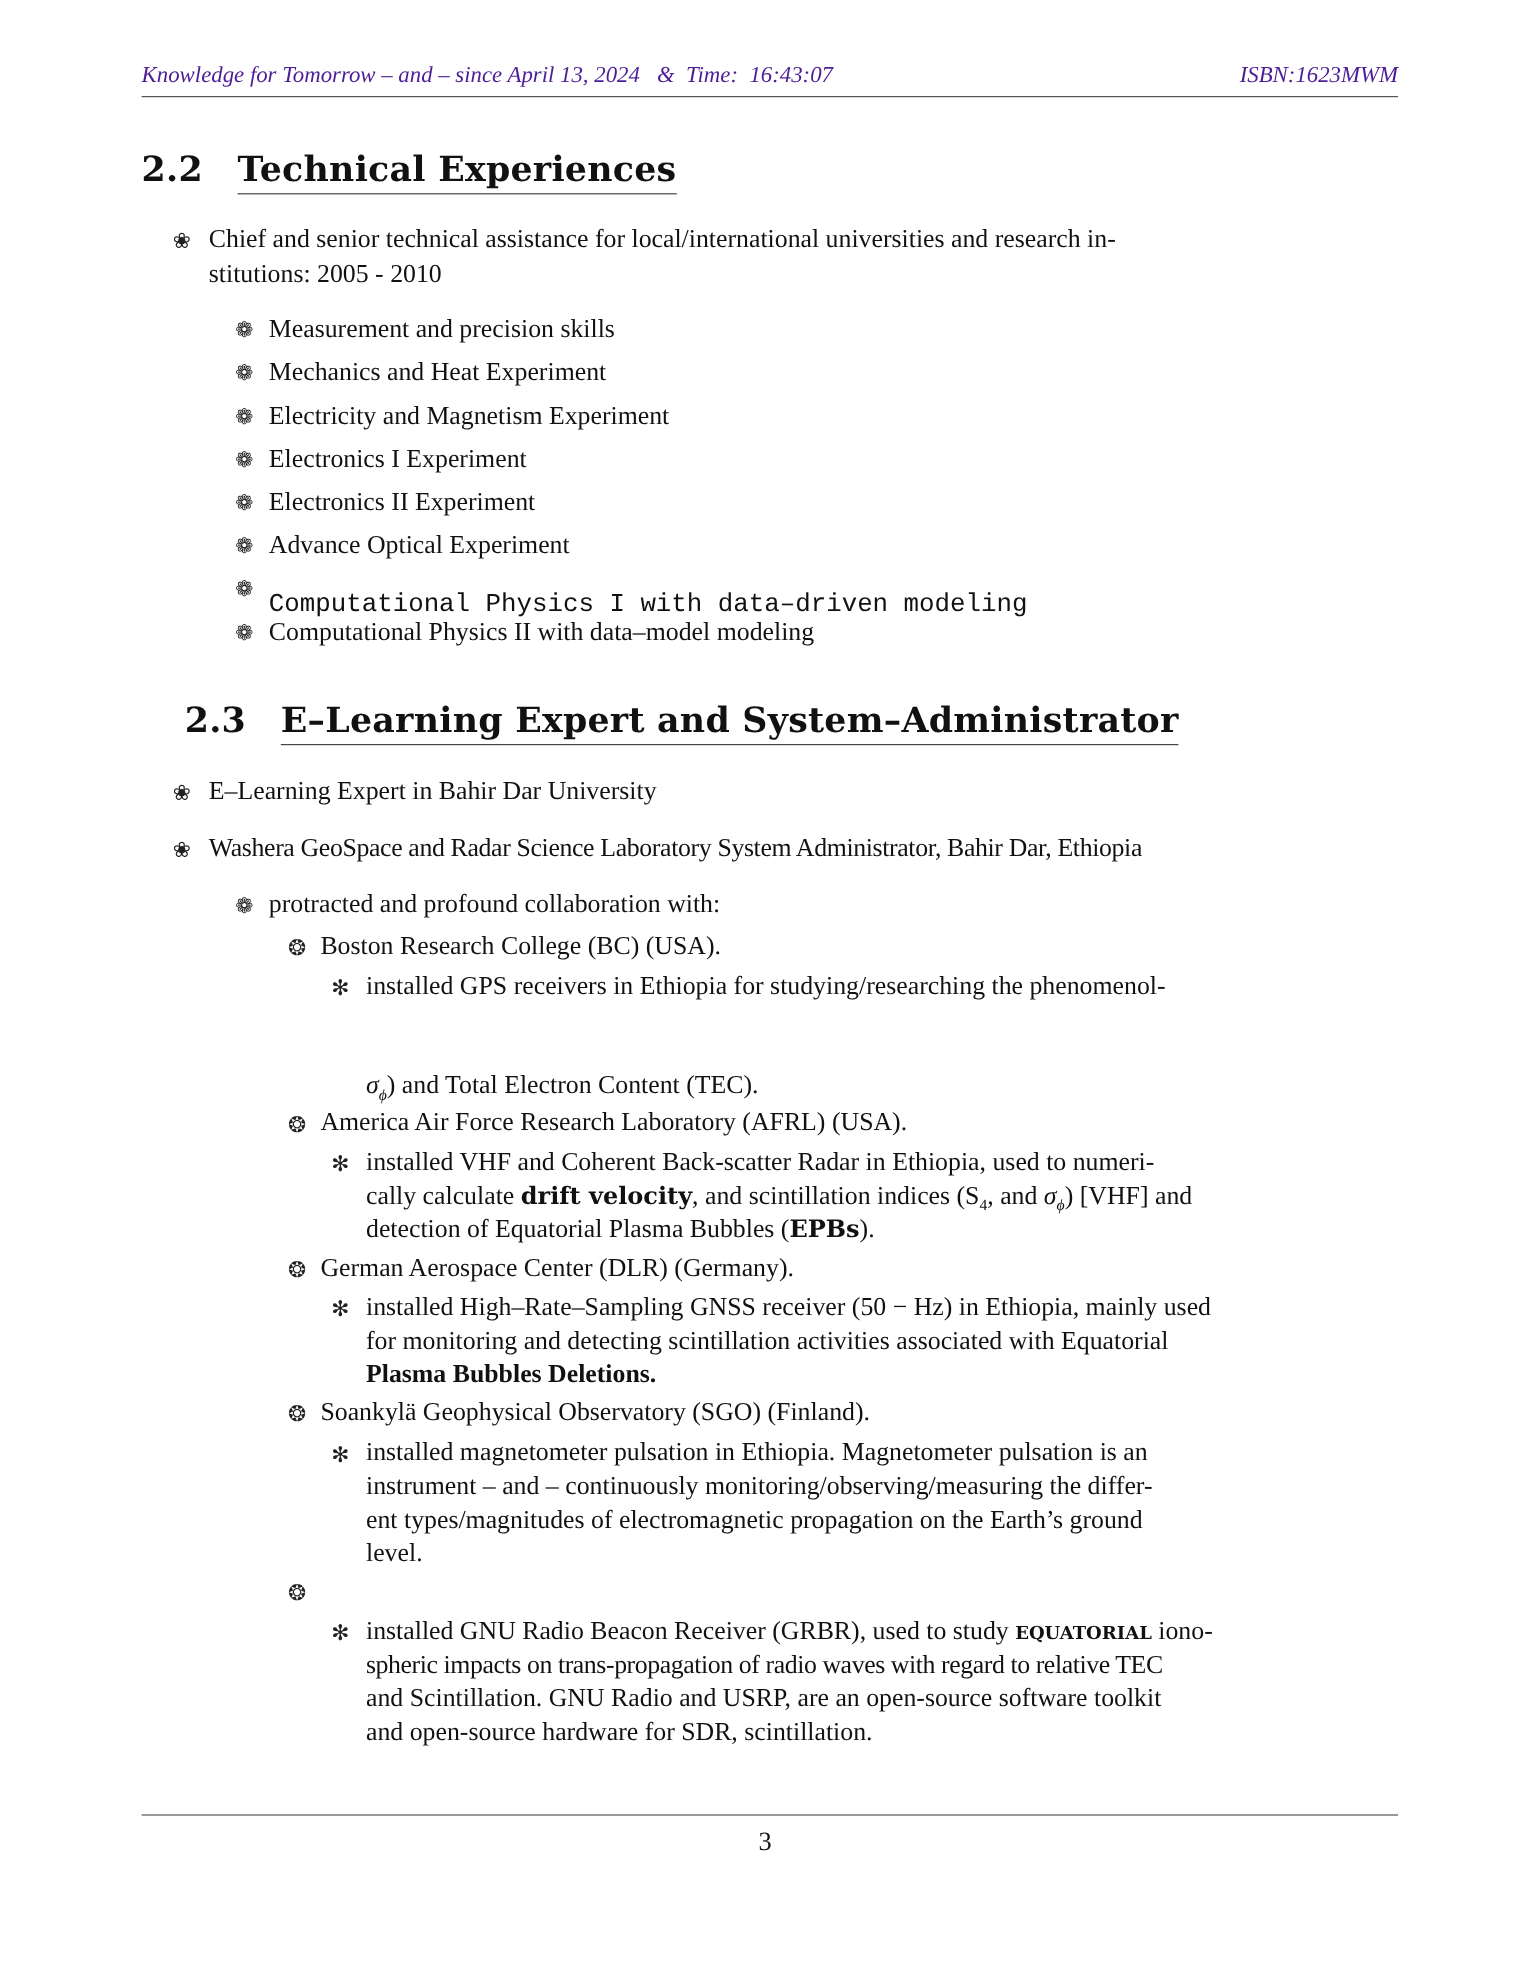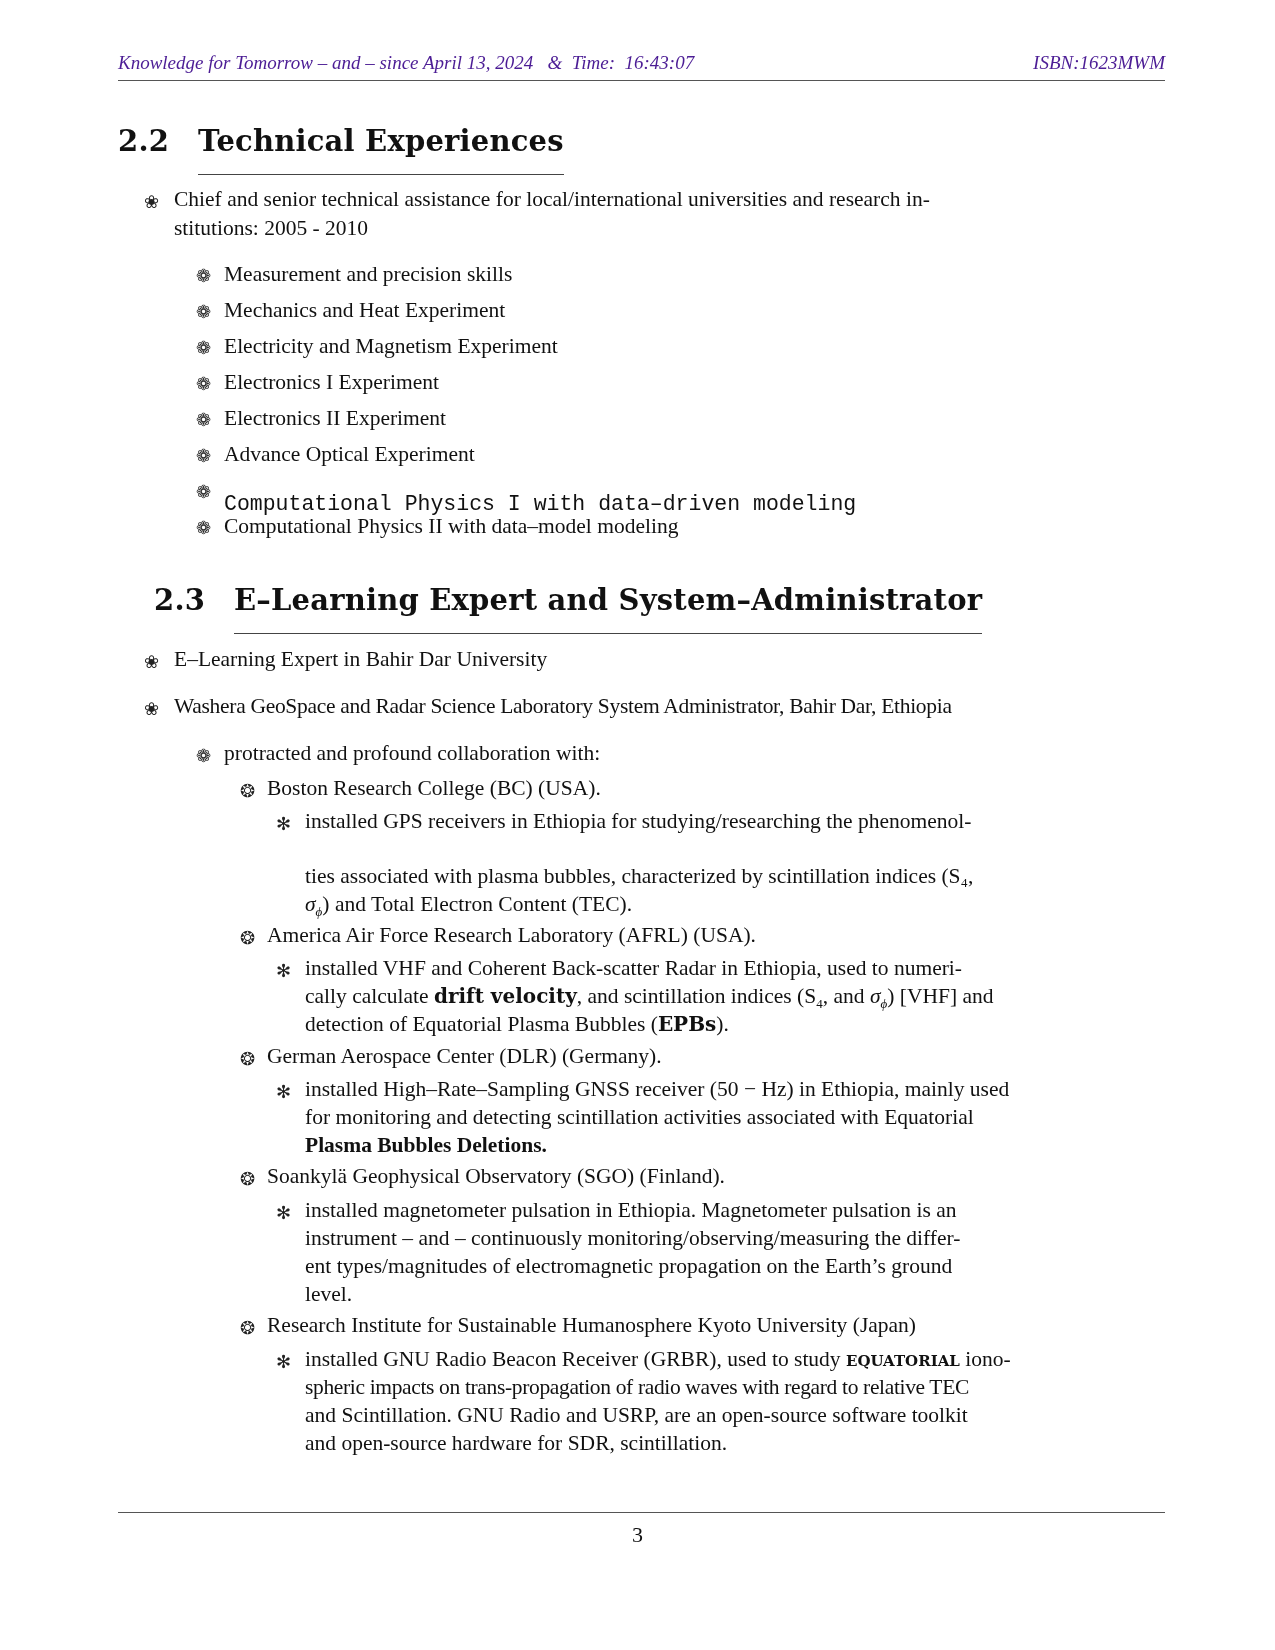--- a/index.html
+++ b/index.html
@@ -11,21 +11,21 @@
   .hdr { position: absolute; left: 118px; right: 110px; top: 54px; height: 26px;
          border-bottom: 1.3px solid #555; font-family: "Liberation Serif", serif;
          font-style: italic; color: #4c1d95; font-size: 19px; }
   .hdr .l { position: absolute; left: 0; bottom: 6px; white-space: pre; }
   .hdr .r { position: absolute; right: 0; bottom: 6px; }
 
   
   .sec { position: absolute; left: 118px; font-weight: bold; font-size: 29px;
          font-family: "DejaVu Serif", serif; letter-spacing: 0.2px; }
   .sec .num { display: inline-block; width: 80px; }
-  .sec .title { border-bottom: 1.6px solid #444; padding-bottom: 16px; }
+  .sec .title { border-bottom: 1.6px solid #444; padding-bottom: 3px; }
 
   .line { position: absolute; font-size: 21.5px; white-space: nowrap;
           font-family: "Liberation Serif", serif; }
   .blt { position: absolute; font-size: 18px; line-height: 1; color: #222; }
   .b { font-weight: bold; font-family: "DejaVu Serif", serif; font-size: 20px; }
   .sc { font-weight: bold; font-family: "DejaVu Serif", serif; font-size: 15px; }
   sub { font-size: 13px; }
 
   .ftr { position: absolute; left: 118px; right: 110px; top: 1512px; border-top: 1.4px solid #555; }
   .pgno { position: absolute; left: 0; right: 0; top: 1522px; text-align: center;
@@ -78,21 +78,20 @@
   <span class="blt" style="left:144px; top:700px;">❀</span>
   <div class="line" style="left:174px; top:694px; letter-spacing:-0.3px;">Washera GeoSpace and Radar Science Laboratory System Administrator, Bahir Dar, Ethiopia</div>
 
   <span class="blt" style="left:196px; top:747px;">❁</span>
   <div class="line" style="left:224px; top:741px;">protracted and profound collaboration with:</div>
 
   <span class="blt" style="left:240px; top:782px;">❂</span>
   <div class="line" style="left:267px; top:776px;">Boston Research College (BC) (USA).</div>
   <span class="blt" style="left:276px; top:815px;">✻</span>
   <div class="line" style="left:305px; top:809px;">installed GPS receivers in Ethiopia for studying/researching the phenomenol-</div>
-  <div class="line" style="left:305px; top:864px;">ties associated with plasma bubbles, characterized by scintillation indices (S₄,</div>
   <div class="line" style="left:305px; top:892px;"><i>σ</i><sub><i>ϕ</i></sub>) and Total Electron Content (TEC).</div>
 
   <span class="blt" style="left:240px; top:929px;">❂</span>
   <div class="line" style="left:267px; top:923px;">America Air Force Research Laboratory (AFRL) (USA).</div>
   <span class="blt" style="left:276px; top:962px;">✻</span>
   <div class="line" style="left:305px; top:956px;">installed VHF and Coherent Back-scatter Radar in Ethiopia, used to numeri-</div>
   <div class="line" style="left:305px; top:984px;">cally calculate <span class="b">drift velocity</span>, and scintillation indices (S<sub>4</sub>, and <i>σ</i><sub><i>ϕ</i></sub>) [VHF] and</div>
   <div class="line" style="left:305px; top:1012px;">detection of Equatorial Plasma Bubbles (<span class="b">EPBs</span>).</div>
 
   <span class="blt" style="left:240px; top:1050px;">❂</span>
@@ -104,21 +103,20 @@
 
   <span class="blt" style="left:240px; top:1170px;">❂</span>
   <div class="line" style="left:267px; top:1164px;">Soankylä Geophysical Observatory (SGO) (Finland).</div>
   <span class="blt" style="left:276px; top:1204px;">✻</span>
   <div class="line" style="left:305px; top:1198px;">installed magnetometer pulsation in Ethiopia.  Magnetometer pulsation is an</div>
   <div class="line" style="left:305px; top:1226px;">instrument – and – continuously monitoring/observing/measuring the differ-</div>
   <div class="line" style="left:305px; top:1254px;">ent types/magnitudes of electromagnetic propagation on the Earth’s ground</div>
   <div class="line" style="left:305px; top:1282px;">level.</div>
 
   <span class="blt" style="left:240px; top:1319px;">❂</span>
-  <div class="line" style="left:267px; top:1313px;">Research Institute for Sustainable Humanosphere Kyoto University (Japan)</div>
   <span class="blt" style="left:276px; top:1353px;">✻</span>
   <div class="line" style="left:305px; top:1347px;">installed GNU Radio Beacon Receiver (GRBR), used to study <span class="sc">EQUATORIAL</span> iono-</div>
   <div class="line" style="left:305px; top:1375px; letter-spacing:-0.35px;">spheric impacts on trans-propagation of radio waves with regard to relative TEC</div>
   <div class="line" style="left:305px; top:1403px;">and Scintillation.  GNU Radio and USRP, are an open-source software toolkit</div>
   <div class="line" style="left:305px; top:1431px;">and open-source hardware for SDR, scintillation.</div>
 
   <div class="ftr"></div>
   <div class="pgno">3</div>
 </div>
 

